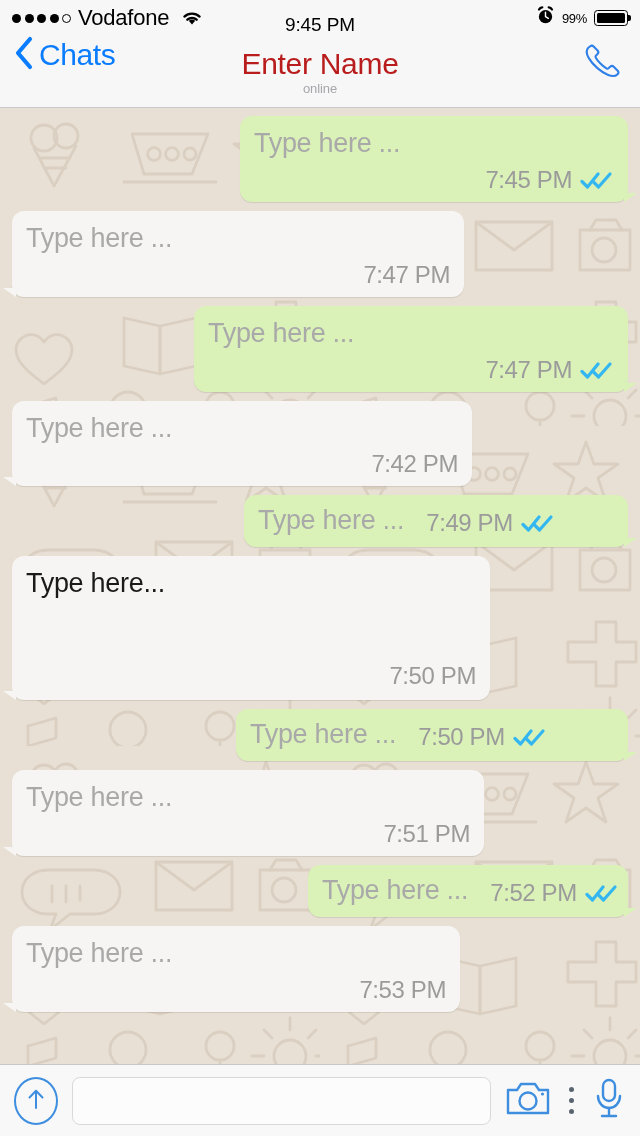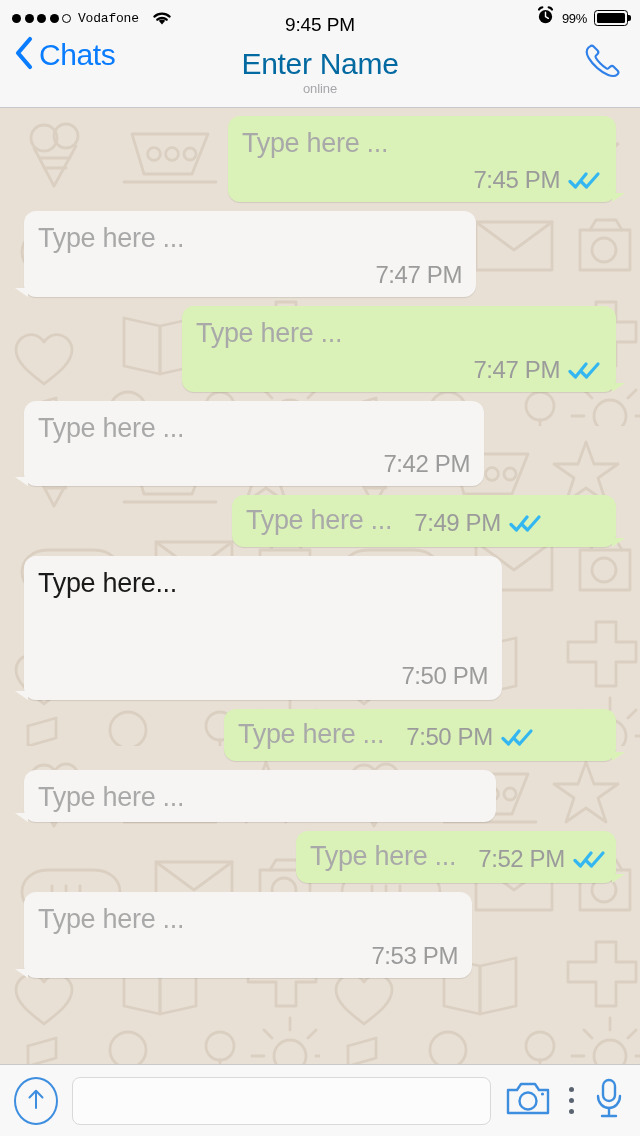--- a/index.html
+++ b/index.html
@@ -17,21 +17,21 @@
     background:#f7f7f7;
     display:flex; align-items:center;
     position:relative;
     padding:0 12px;
     font-size:19px; color:#000;
   }
   .status-left{ display:flex; align-items:center; gap:6px; }
   .dots{ display:flex; align-items:center; gap:3.5px; }
   .dot{ width:9px; height:9px; border-radius:50%; background:#000; }
   .dot.hollow{ background:transparent; border:1.4px solid #000; }
-  .carrier{ font-size:13px; letter-spacing:-0.2px; margin-left:1px;font-family:Liberation Mono, monospace; }
+  .carrier{ font-size:22px; letter-spacing:-0.2px; margin-left:1px; }
   .wifi{ margin-left:5px; display:flex; align-items:center; }
   .status-center{
     position:absolute; left:0; right:0; top:0; bottom:0;
     display:flex; align-items:flex-end; justify-content:center;
     pointer-events:none;
   }
   .clock{ font-size:19px; letter-spacing:-0.1px; }
   .status-right{
     margin-left:auto; display:flex; align-items:center; gap:7px;
   }
@@ -60,40 +60,40 @@
     color:#0a7cff; cursor:pointer; z-index:3;
   }
   .nav-back .label{ font-size:30px; letter-spacing:-0.4px; }
   .nav-title-wrap{
     position:absolute; left:0; right:0; top:0; bottom:0;
     display:flex; flex-direction:column;
     align-items:center; justify-content:center;
     pointer-events:none; gap:0px;
   }
   .nav-title{
-    font-size:30px; color:#0369a1; letter-spacing:-0.3px; line-height:1.12;
+    font-size:30px; color:#b91c1c; letter-spacing:-0.3px; line-height:1.12;
   }
   .nav-sub{
     font-size:13px; color:#a6a6ab; letter-spacing:-0.1px; line-height:1.2;
   }
   .nav-call{ margin-left:auto; z-index:3; cursor:pointer; display:flex; }
 
   
   .chat{
     position:absolute; top:108px; left:0; right:0; bottom:72px;
     background-color:#e6ded3;
     overflow:hidden;
   }
   .doodle{ position:absolute; inset:0; width:100%; height:100%; opacity:.5; }
   .messages{
     position:relative; width:100%; height:100%;
     padding:8px 0 4px 0;
   }
 
-  .row{ display:flex; width:100%; padding:0 24px; margin-bottom:9px; }
+  .row{ display:flex; width:100%; padding:0 12px; margin-bottom:9px; }
   .row.out{ justify-content:flex-end; }
   .row.in{ justify-content:flex-start; }
 
   .bubble{
     position:relative;
     border-radius:12px;
     padding:12px 14px 8px 14px;
     box-shadow:0 1px 1px rgba(0,0,0,.10);
     min-width:120px;
   }
@@ -367,20 +367,23 @@
                 <path d="M2 11.5 L7.5 17 L18 4" stroke="#34b7f1" stroke-width="3.2" fill="none" stroke-linecap="round" stroke-linejoin="round"></path>
                 <path d="M13 11.5 L18.5 17 L30 4" stroke="#34b7f1" stroke-width="3.2" fill="none" stroke-linecap="round" stroke-linejoin="round"></path>
               </svg>
             </span>
           </div>
         </div>
       </div>
       <div class="row in">
         <div class="bubble white" style="width: 472px;">
           <div class="msg-text">Type here ...</div>
+          <div class="meta">
+            <span class="time">7:51 PM</span>
+          </div>
         </div>
       </div>
       <div class="row out">
         <div class="bubble green inline" style="width: 320px;">
           <div class="msg-text">Type here ...</div>
           <div class="meta">
             <span class="time">7:52 PM</span>
             <span class="ticks">
               <svg width="34" height="20" viewBox="0 0 34 20">
                 <path d="M2 11.5 L7.5 17 L18 4" stroke="#34b7f1" stroke-width="3.2" fill="none" stroke-linecap="round" stroke-linejoin="round"></path>

